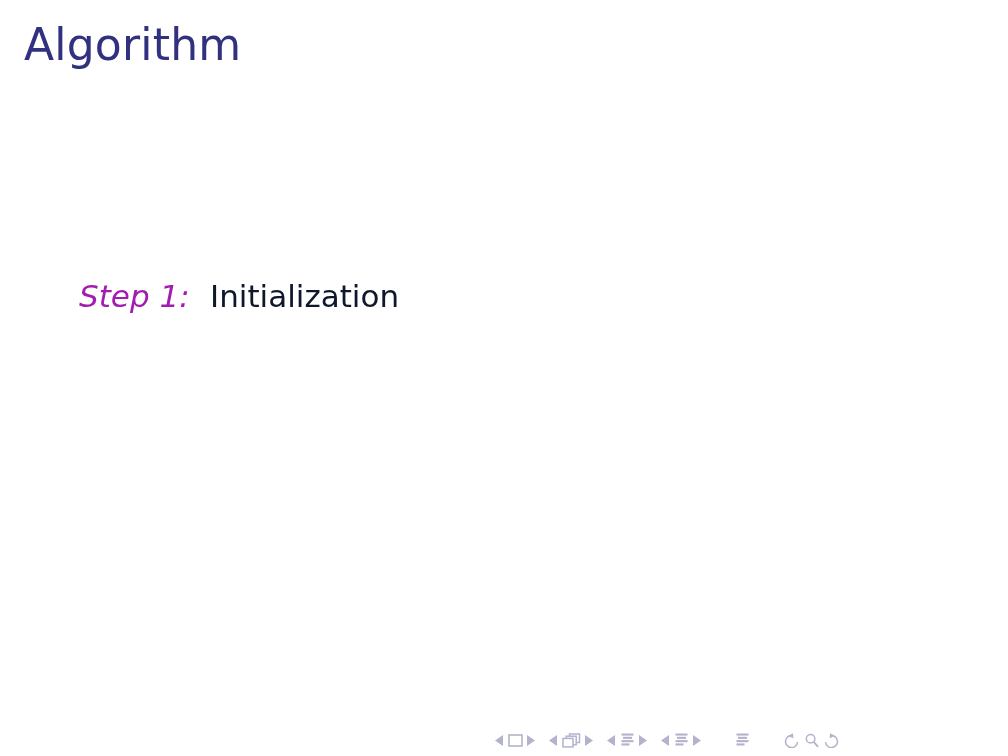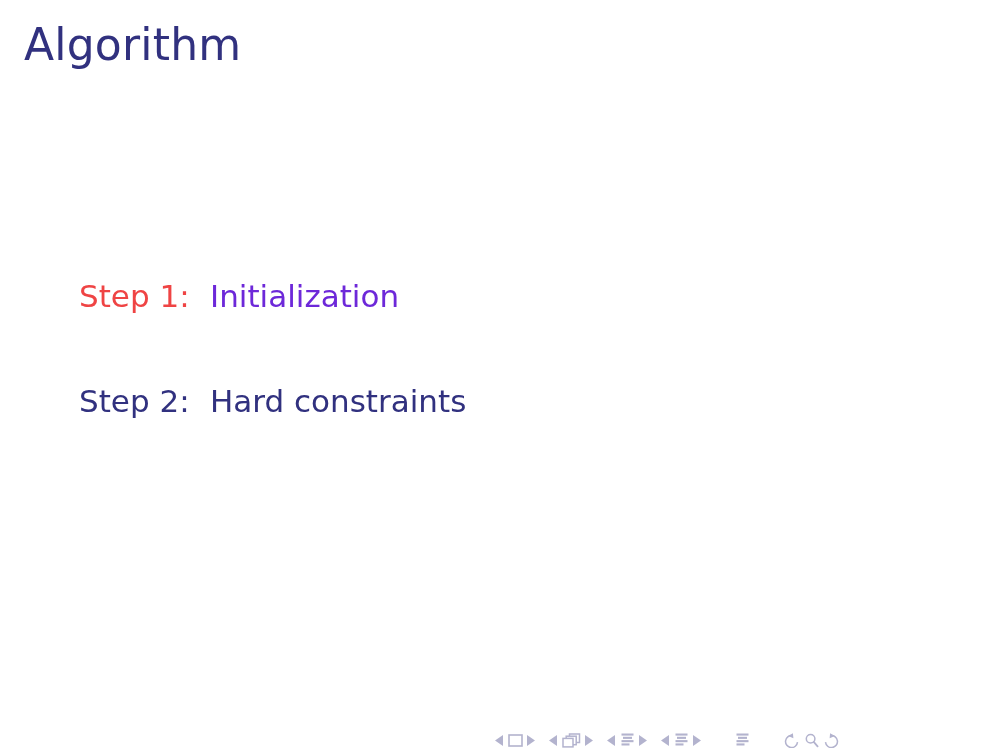--- a/index.html
+++ b/index.html
@@ -92,28 +92,24 @@
 </head>
 <body>
 
 <div class="slide" style="background: rgb(255, 255, 255);">
 
   <div class="frame-title" style="color: rgb(49, 49, 127);">Algorithm</div>
 
   <div class="body-block">
 
     <div class="desc-item">
-      <span class="desc-term" style="color: #ef4444;">Step 1:</span>
-      <span class="desc-text" style="color: #6d28d9;">Initialization</span>
-    </div>
-
-    <div class="desc-item">
-      <span class="desc-term" style="color: rgb(49, 49, 127);">Step 2:</span>
-      <span class="desc-text" style="color: rgb(49, 49, 127);">Hard constraints</span>
-    </div>
+      <span class="desc-term" style="color: #a21caf; font-style: italic;">Step 1:</span>
+      <span class="desc-text" style="color: #0f172a;">Initialization</span>
+    </div>
+
 
   </div>
 
   <div class="nav-symbols" style="color: rgb(179, 179, 206);">
 
     <div class="nav-group">
       <span class="nav-btn">
         <svg width="9" height="11" viewBox="0 0 9 11">
             <polygon points="8,0 8,11 0,5.5" fill="currentColor"></polygon>
           </svg>

